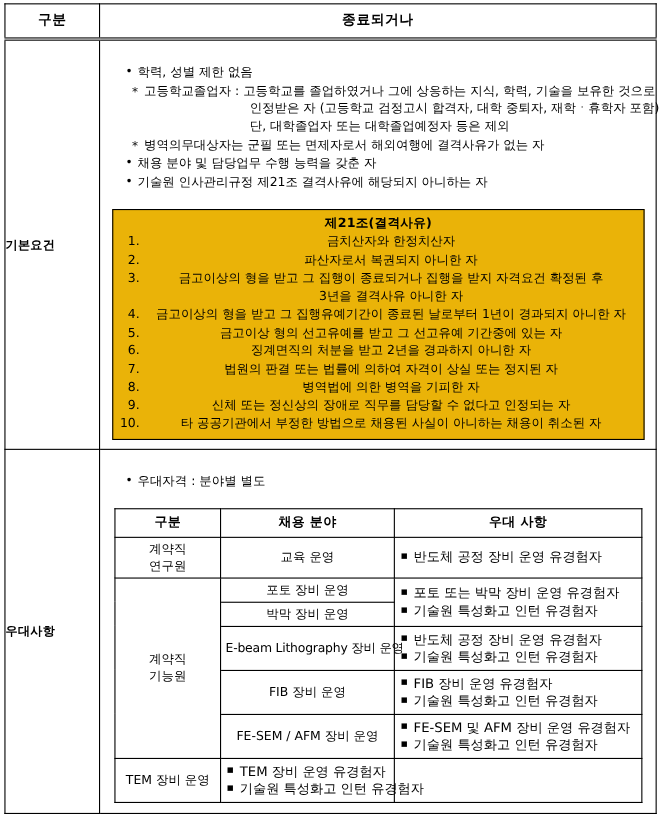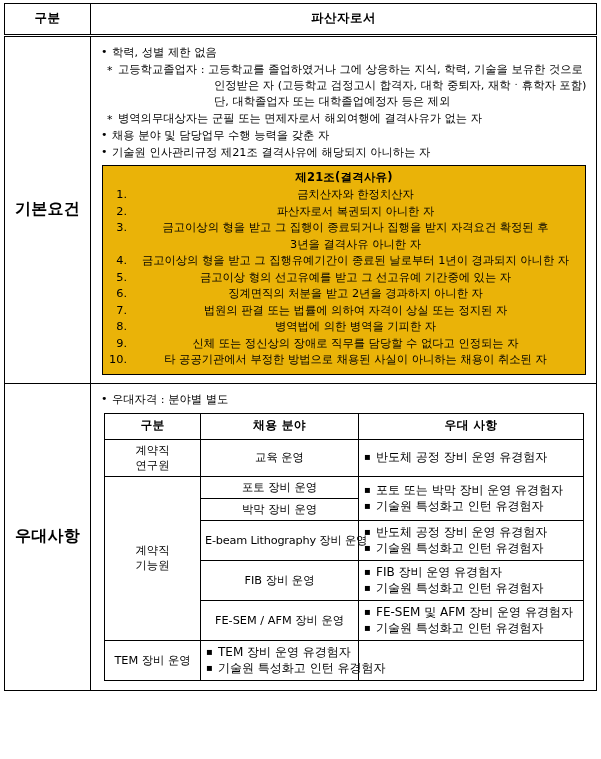--- a/index.html
+++ b/index.html
@@ -42,37 +42,37 @@
     font-weight: bold;
     font-size: 12.5px;
     padding: 6px 0 7px 0 !important;
     border-bottom: 3px double #000 !important;
     letter-spacing: 0.5px;
   }
   .col-label { width: 85px; }
 
   
   .label-cell {
-    text-align: center;
+    text-align: left;
     font-weight: bold;
-    font-size: 16px;
+    font-size: 11px;
     vertical-align: middle !important;
     letter-spacing: 0.3px;
     border-right: 1.5px solid #000 !important;
   }
 
   
   .content-cell {
     padding: 5px 6px 5px 7px !important;
   }
 
   
   ul.blist {
     list-style: none;
-    margin: 3px;
+    margin: 16px;
     padding: 0;
   }
   ul.blist > li {
     position: relative;
     padding-left: 11px;
     line-height: 16px;
     font-size: 11.3px;
     margin: 0 0 1px 0;
     white-space: nowrap;
   }
@@ -196,21 +196,21 @@
 </style>
 </head>
 <body>
 
 <div class="doc">
   <table class="outer-table">
     <tbody>
 
       <tr>
         <th class="hdr-cell col-label">구분</th>
-        <th class="hdr-cell">파산자로서</th>
+        <th class="hdr-cell">종료되거나</th>
       </tr>
 
       <tr>
         <td class="label-cell">기본요건</td>
         <td class="content-cell">
 
           <ul class="blist">
             <li class="dot">
               <span>학력, 성별 제한 없음</span>
             </li>

